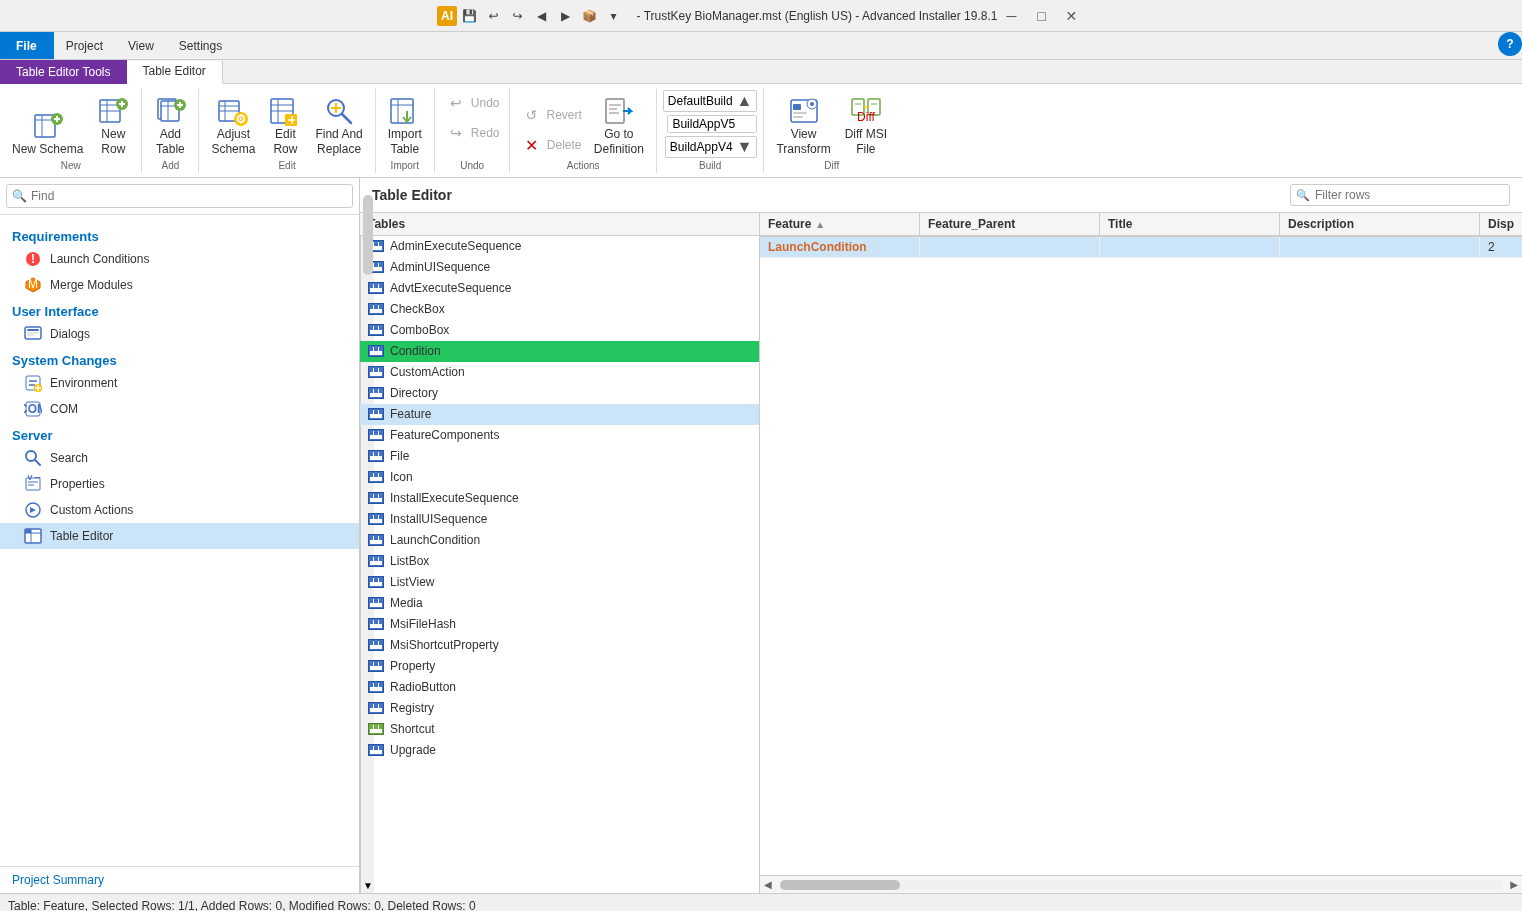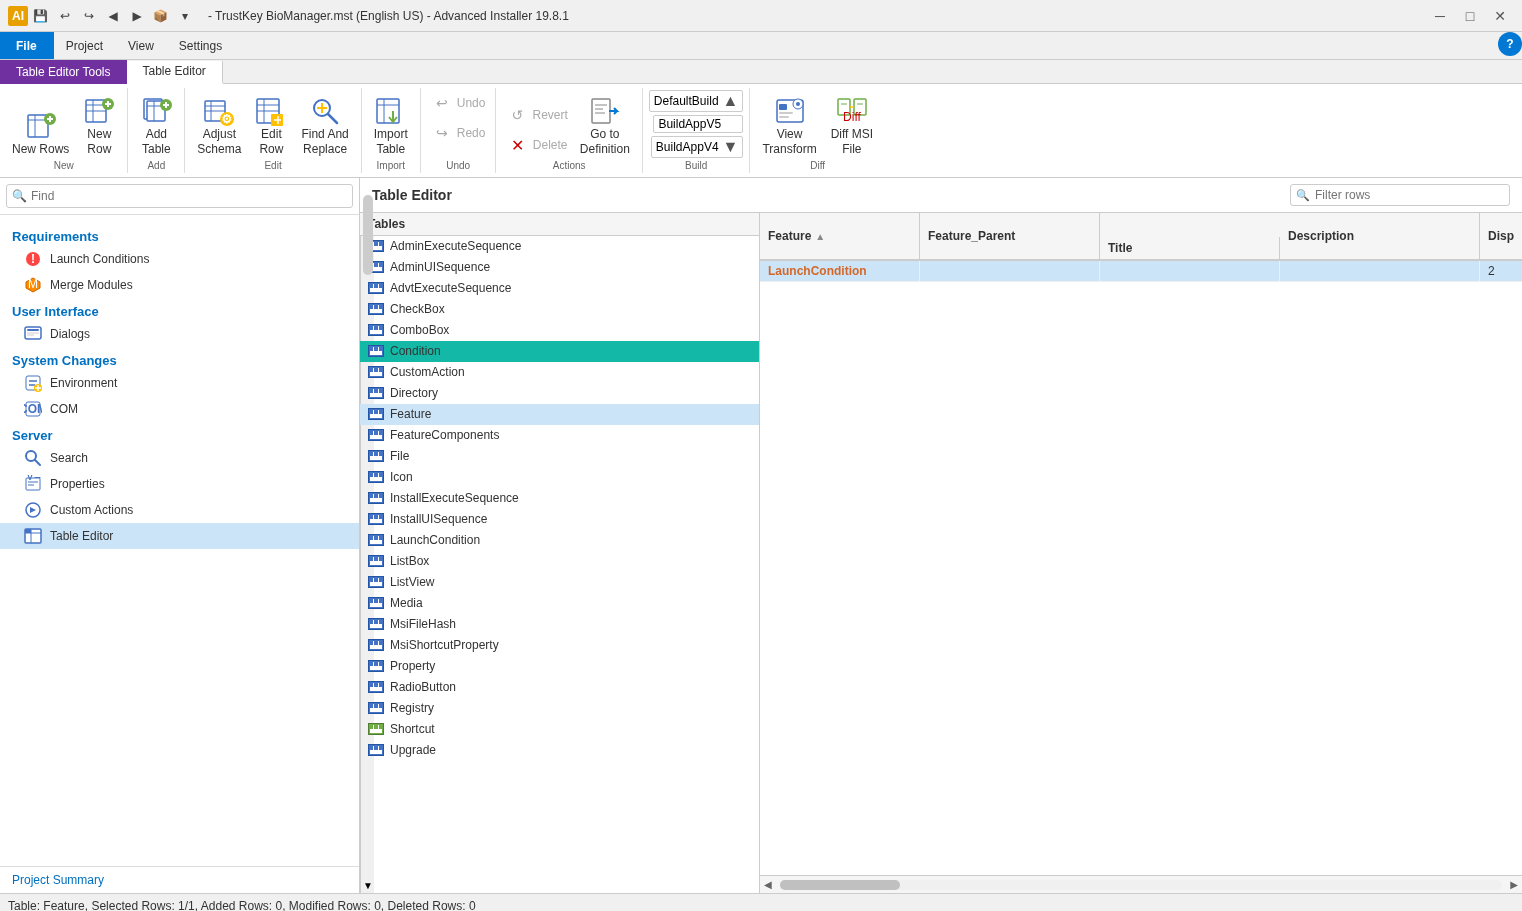--- a/index.html
+++ b/index.html
@@ -4,21 +4,21 @@
   <style>
     * { box-sizing: border-box; margin: 0; padding: 0; font-family: 'Segoe UI', Arial, sans-serif; font-size: 12px; }
     body { background: #f0f0f0; overflow: hidden; width: 1522px; height: 911px; }
 
     
     .title-bar {
       background: #f0f0f0;
       height: 32px;
       display: flex;
       align-items: center;
-      justify-content: space-between;
+      justify-content: center;
       padding: 0 8px;
       border-bottom: 1px solid #ccc;
     }
     .title-bar-left { display: flex; align-items: center; gap: 4px; }
     .title-bar-icon { width: 20px; height: 20px; background: #e8a000; border-radius: 2px; display: flex; align-items: center; justify-content: center; color: white; font-size: 10px; font-weight: bold; }
     .title-bar-title { font-size: 12px; color: #333; margin-left: 8px; }
     .title-bar-controls { display: flex; gap: 2px; }
     .title-bar-btn { width: 28px; height: 20px; display: flex; align-items: center; justify-content: center; cursor: pointer; font-size: 14px; color: #555; border: none; background: transparent; }
 
     
@@ -306,21 +306,21 @@
       display: flex;
       align-items: center;
       padding: 3px 8px;
       cursor: pointer;
       color: #333;
       font-size: 12px;
       gap: 6px;
       border-bottom: 1px solid transparent;
     }
     .table-list-item.active { background: #cce4f7; }
-    .table-list-item.selected-row { background: #14b8a6; }
+    .table-list-item.selected-row { background: #22c55e; }
     .table-row-icon {
       width: 16px;
       height: 12px;
       background: #4472c4;
       border: 1px solid #2255a4;
       display: flex;
       align-items: center;
       justify-content: center;
       flex-shrink: 0;
     }
@@ -494,21 +494,21 @@
             <svg width="32" height="32" viewBox="0 0 32 32">
               <rect x="3" y="5" width="20" height="22" rx="1" fill="white" stroke="#4472c4" stroke-width="1.5"></rect>
               <line x1="3" y1="10" x2="23" y2="10" stroke="#4472c4" stroke-width="1"></line>
               <line x1="10" y1="5" x2="10" y2="27" stroke="#4472c4" stroke-width="1"></line>
               <circle cx="25" cy="9" r="6" fill="#70ad47"></circle>
               <line x1="25" y1="6" x2="25" y2="12" stroke="white" stroke-width="2"></line>
               <line x1="22" y1="9" x2="28" y2="9" stroke="white" stroke-width="2"></line>
             </svg>
           </div>
           <span>New
-Rows</span>
+Schema</span>
         </div>
         <div class="ribbon-btn">
           <div class="ribbon-btn-icon">
             <svg width="32" height="32" viewBox="0 0 32 32">
               <rect x="3" y="5" width="20" height="22" rx="1" fill="white" stroke="#4472c4" stroke-width="1.5"></rect>
               <line x1="3" y1="10" x2="23" y2="10" stroke="#4472c4" stroke-width="1"></line>
               <line x1="3" y1="16" x2="23" y2="16" stroke="#4472c4" stroke-width="1"></line>
               <line x1="10" y1="5" x2="10" y2="27" stroke="#4472c4" stroke-width="1"></line>
               <circle cx="25" cy="9" r="6" fill="#70ad47"></circle>
               <line x1="25" y1="6" x2="25" y2="12" stroke="white" stroke-width="2"></line>
@@ -1176,21 +1176,21 @@
       <div class="data-grid">
 
         <div class="data-grid-header">
           <div class="data-grid-col" style="min-width:160px;">
             <span>Feature</span>
             <span class="sort-icon">▲</span>
           </div>
           <div class="data-grid-col" style="min-width:180px;">
             <span>Feature_Parent</span>
           </div>
-          <div class="data-grid-col" style="min-width:180px;margin-top:24px;">
+          <div class="data-grid-col" style="min-width:180px;">
             <span>Title</span>
           </div>
           <div class="data-grid-col" style="min-width:200px;">
             <span>Description</span>
           </div>
           <div class="data-grid-col" style="min-width:60px;">
             <span>Disp</span>
           </div>
         </div>
 

